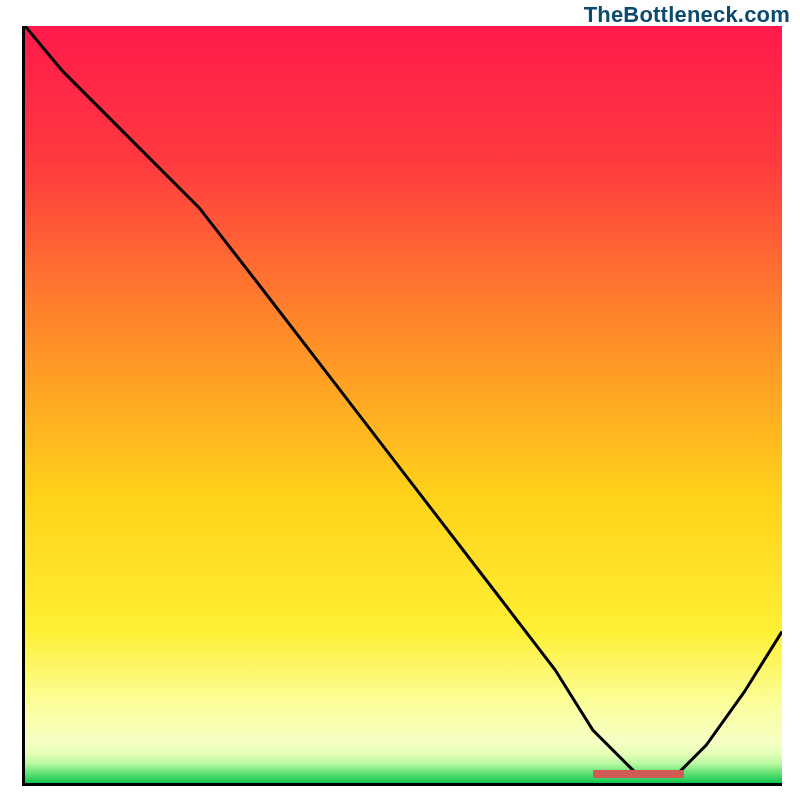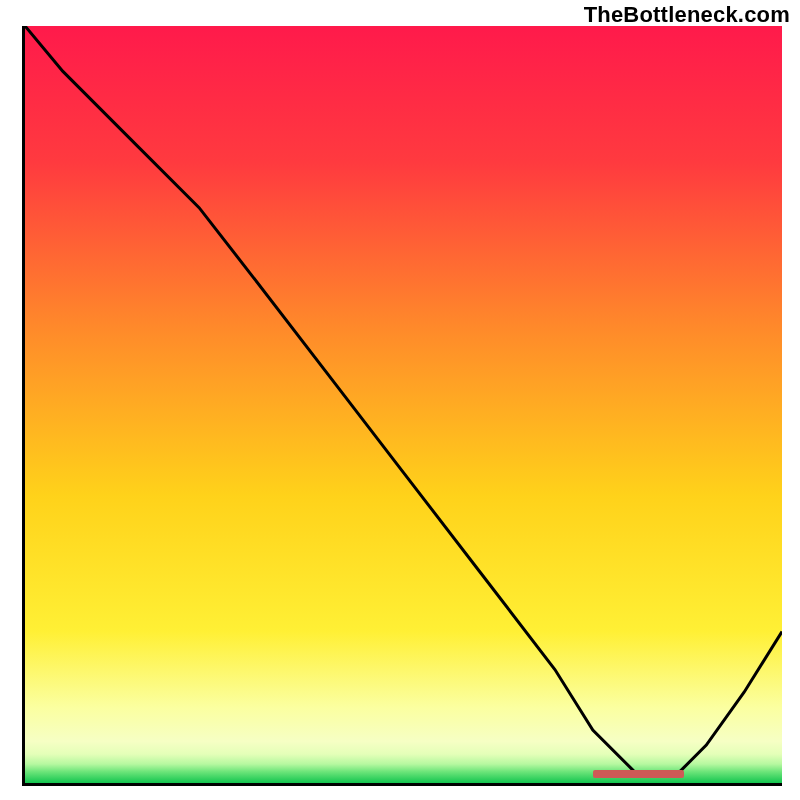--- a/index.html
+++ b/index.html
@@ -15,21 +15,21 @@
     position: relative;
     width: 800px;
     height: 800px;
   }
   .watermark {
     position: absolute;
     top: 2px;
     right: 10px;
     font-size: 22px;
     font-weight: 600;
-    color: #000000;
+    color: #0c4a6e;
     letter-spacing: 0.2px;
     z-index: 5;
   }
   .axis-line {
     position: absolute;
     background: #000;
   }
   .axis-left {
     left: 22px;
     top: 26px;

